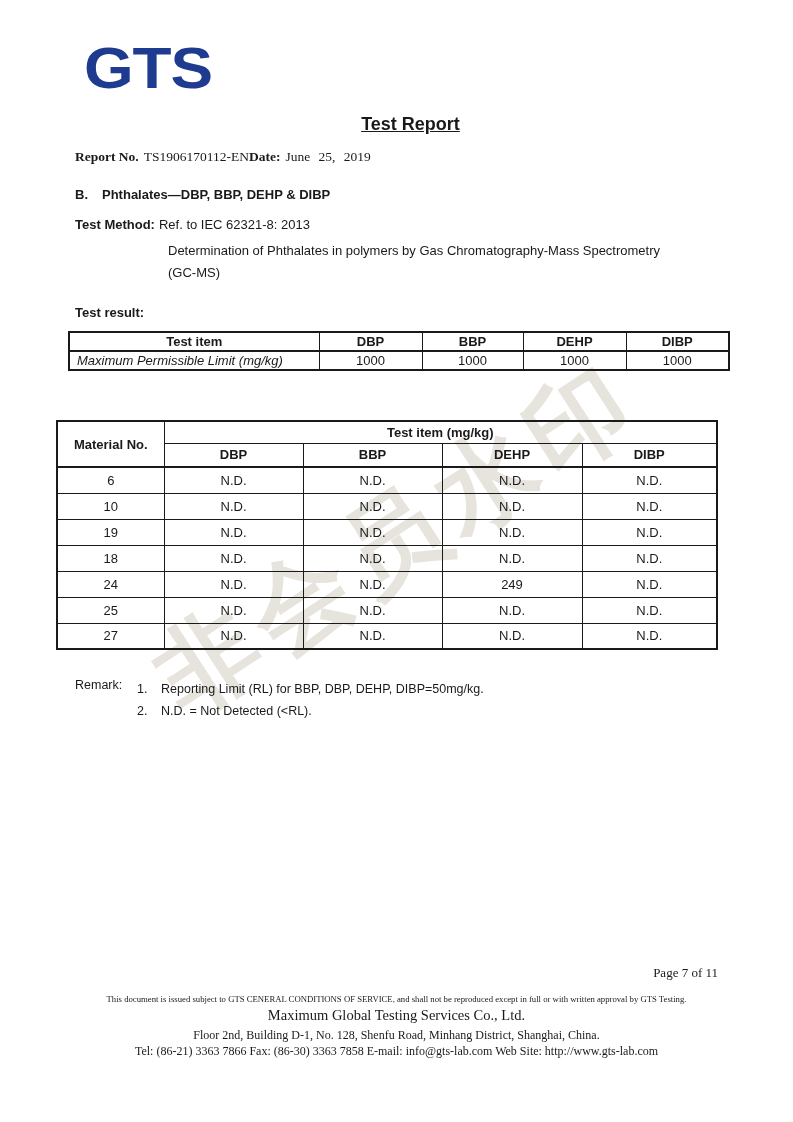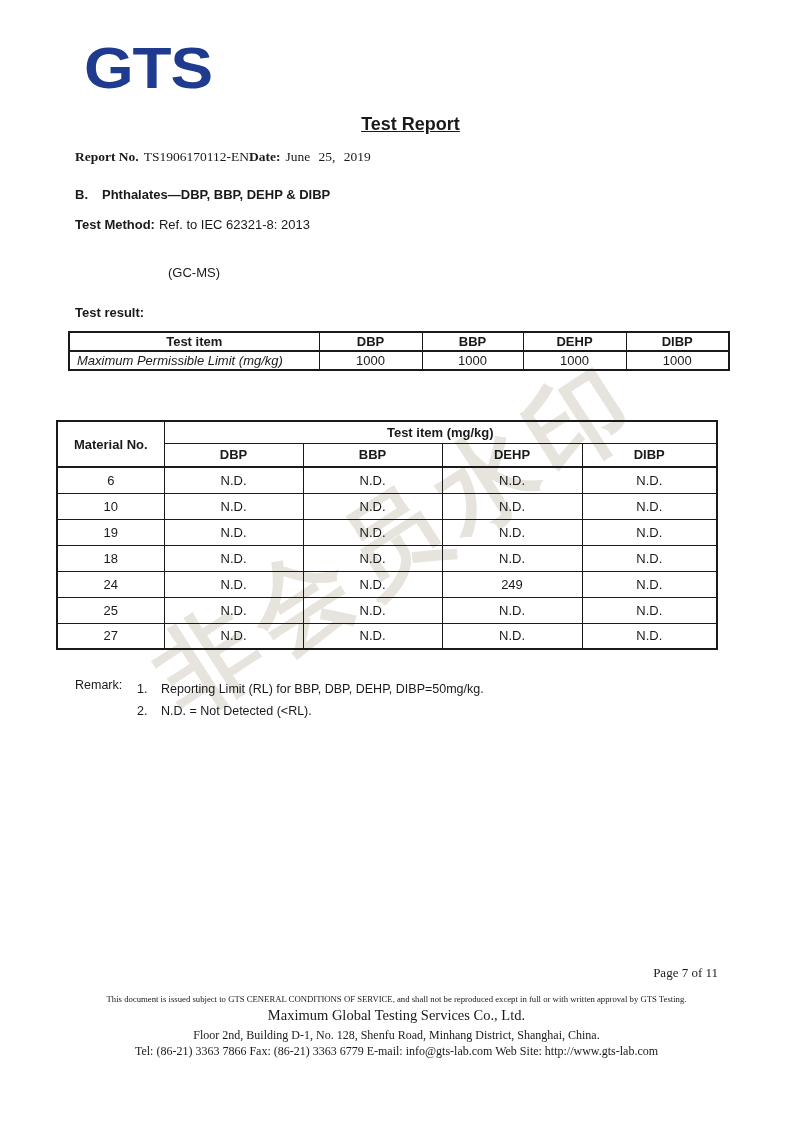--- a/index.html
+++ b/index.html
@@ -148,20 +148,21 @@
     </div>
 
     <div class="abs sec-heading">
       <span>B.</span><span class="sec-text">Phthalates—DBP, BBP, DEHP &amp; DIBP</span>
     </div>
 
     <div class="abs test-method">
       <span class="lbl">Test Method:</span><span class="val">Ref. to IEC 62321-8: 2013</span>
     </div>
 
+    <div class="abs desc1">Determination of Phthalates in polymers by Gas Chromatography-Mass Spectrometry</div>
     <div class="abs desc2">(GC-MS)</div>
 
     <div class="abs test-result-label">Test result:</div>
 
     <table class="ltable">
       <colgroup>
         <col style="width:250px">
           <col style="width:103px">
           <col style="width:101px">
           <col style="width:103px">
@@ -271,16 +272,16 @@
             <span class="num">2.</span>
             <span class="txt">N.D. = Not Detected (&lt;RL).</span>
           </div>
         </div>
     </div>
 
     <div class="abs pagenum">Page 7 of 11</div>
     <div class="abs disclaimer">This document is issued subject to GTS CENERAL CONDITIONS OF SERVICE, and shall not be reproduced except in full or with written approval by GTS Testing.</div>
     <div class="abs company">Maximum Global Testing Services Co., Ltd.</div>
     <div class="abs address">Floor 2nd, Building D-1, No. 128, Shenfu Road, Minhang District, Shanghai, China.</div>
-    <div class="abs contact">Tel: (86-21) 3363 7866  Fax: (86-21) 3363 6779  E-mail: info@gts-lab.com  Web Site: http://www.gts-lab.com</div>
+    <div class="abs contact">Tel: (86-21) 3363 7866  Fax: (86-30) 3363 7858  E-mail: info@gts-lab.com  Web Site: http://www.gts-lab.com</div>
 
   </div>
 </div>
 
 </body></html>

